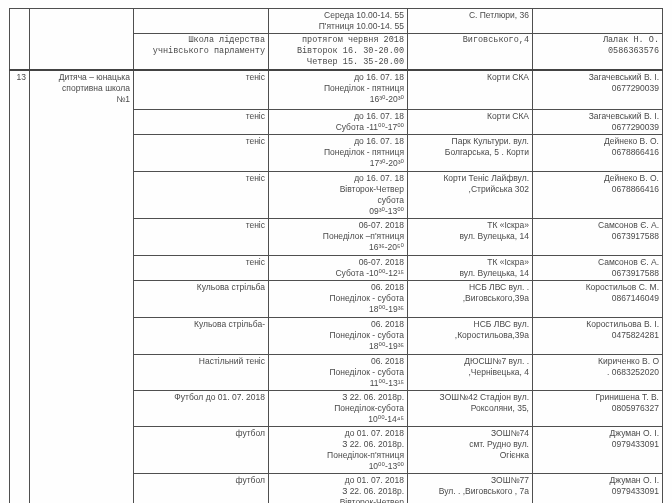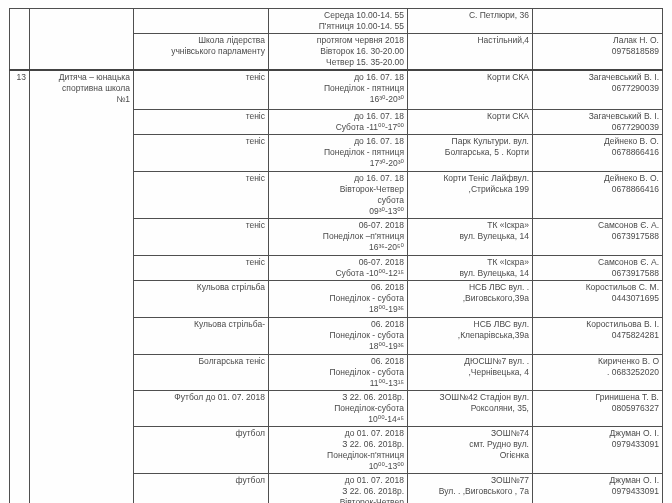--- a/index.html
+++ b/index.html
@@ -23,21 +23,21 @@
     font-size:8.5px;
     line-height:11px;
     white-space:pre-line;
     overflow:hidden;
     text-align:right;
   }
   td.c-schedule{text-align:left;padding-left:5px;}
   td.c-rownum{vertical-align:middle;text-align:center;padding:0;}
   td.c-org{vertical-align:top;text-align:center;padding-top:4px;}
   tr.section-start td{border-top:2px solid #434343;}
-  td.pt2{padding-top:3px;}
+  td.pt2{padding-top:3px;font-family:Liberation Mono, monospace;}
 </style>
 </head>
 <body>
 
 <div class="page">
   <table class="sched">
     <colgroup>
       <col style="width:20px">
         <col style="width:104px">
         <col style="width:135px">
@@ -55,23 +55,23 @@
 П'ятниця 10.00-14. 55</td>
       <td>С.  Петлюри, 36</td>
       <td></td>
     </tr>
     <tr style="height:34px">
       <td class="pt2">Школа лідерства
 учнівського парламенту</td>
       <td class="c-schedule pt2">протягом червня 2018
 Вівторок 16. 30-20.00
 Четвер 15. 35-20.00</td>
-      <td class="pt2">Настільний,4</td>
+      <td class="pt2">Виговського,4</td>
       <td class="pt2">Лалак Н. О.
-0975818589</td>
+0586363576</td>
     </tr>
 
     <tr class="section-start" style="height:39px">
       <td class="c-rownum" rowspan="12">13</td>
       <td class="c-org" rowspan="12">Дитяча – юнацька
 спортивна школа
 №1</td>
       <td>теніс</td>
       <td class="c-schedule">до 16. 07. 18
 Понеділок - пятниця
@@ -98,21 +98,21 @@
       <td>Дейнеко В. О.
 0678866416</td>
     </tr>
     <tr style="height:47px">
       <td>теніс</td>
       <td class="c-schedule">до 16. 07. 18
 Вівторок-Четвер
 субота
 09³⁰-13⁰⁰</td>
       <td>Корти Теніс Лайфвул.
-,Стрийська 199</td>
+,Стрийська 302</td>
       <td>Дейнеко В. О.
 0678866416</td>
     </tr>
     <tr style="height:37px">
       <td>теніс</td>
       <td class="c-schedule">06-07. 2018
 Понеділок –п'ятниця
 16³⁵-20⁵⁰</td>
       <td>ТК «Іскра»
 вул.  Вулецька, 14</td>
@@ -129,34 +129,34 @@
 0673917588</td>
     </tr>
     <tr style="height:37px">
       <td>Кульова стрільба</td>
       <td class="c-schedule">06. 2018
 Понеділок - субота
 18⁰⁰-19³⁵</td>
       <td>НСБ ЛВС вул. .
 ,Виговського,39а</td>
       <td>Коростильов С. М.
-0443071695</td>
+0867146049</td>
     </tr>
     <tr style="height:37px">
       <td>Кульова стрільба-</td>
       <td class="c-schedule">06. 2018
 Понеділок - субота
 18⁰⁰-19³⁵</td>
       <td>НСБ ЛВС вул.
-,Клепарівська,39а</td>
+,Коростильова,39а</td>
       <td>Коростильова В. І.
 0475824281</td>
     </tr>
     <tr style="height:33px">
-      <td>Болгарська теніс</td>
+      <td>Настільний теніс</td>
       <td class="c-schedule">06. 2018
 Понеділок - субота
 11⁰⁰-13¹⁵</td>
       <td>ДЮСШ№7 вул. .
 ,Чернівецька,  4</td>
       <td>Кириченко В. О
 . 0683252020</td>
     </tr>
     <tr style="height:33px">
       <td>Футбол до 01. 07. 2018</td>

